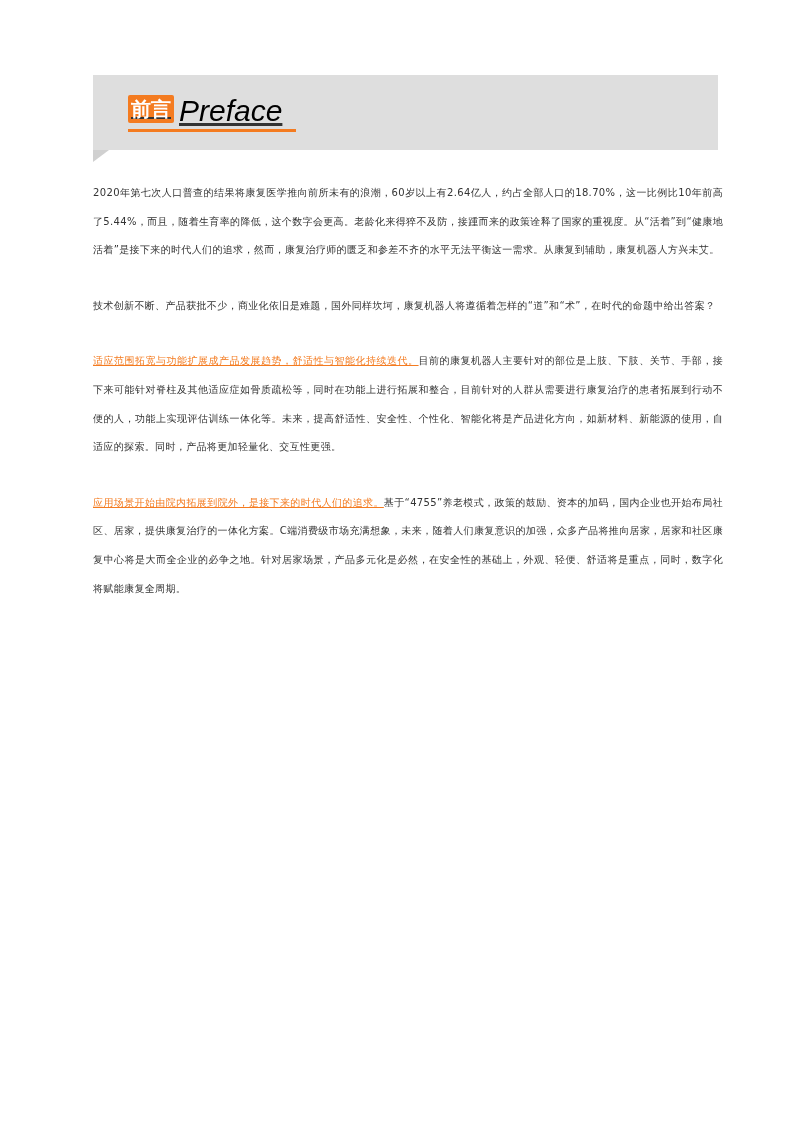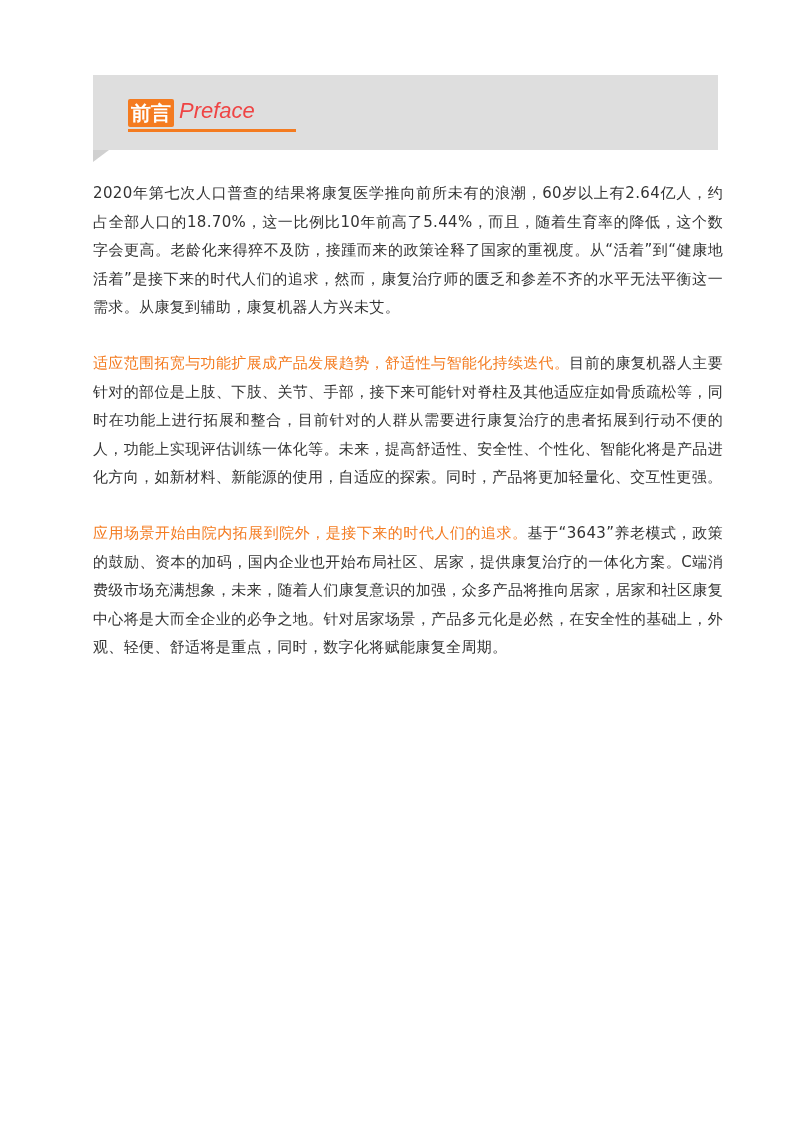--- a/index.html
+++ b/index.html
@@ -31,82 +31,87 @@
       height: 0;
       border-top: 12px solid #d0d0d0;
       border-right: 16px solid transparent;
     }
     .title-wrap {
       position: absolute;
       left: 128px;
       top: 95px;
       height: 32px;
       display: flex;
-      align-items: flex-end;
+      align-items: flex-start;
+      text-decoration: underline;
     }
     .badge {
       background: #f47b20;
       color: #ffffff;
       font-family: "DejaVu Sans", sans-serif;
       font-weight: bold;
       font-size: 20px;
       line-height: 26px;
       padding: 1px 3px 1px 3px;
       border-radius: 2px;
       letter-spacing: 0px;
     }
     .preface-title {
-      color: #ef4444;
+      color: #000000;
       font-family: "Liberation Sans", sans-serif;
       font-style: italic;
-      font-size: 22px;
+      font-size: 30px;
       margin-left: 5px;
       line-height: 32px;
     }
     .title-underline {
       position: absolute;
       left: 128px;
       top: 129px;
       width: 168px;
       height: 3px;
       background: #f47b20;
     }
     .content {
       position: absolute;
       left: 93px;
       top: 179px;
       width: 630px;
     }
     .para {
       margin: 0 0 27px 0;
-      font-size: 15px;
+      font-size: 10px;
       line-height: 28.6px;
       letter-spacing: 0.35px;
       text-align: justify;
       color: #333333;
     }
     .para .hl {
       color: #f47b20;
+      text-decoration: underline;
     }
   </style>
 </head>
 <body>
 
 <div class="header-band"></div>
 <div class="fold-corner"></div>
 
 <div class="title-wrap">
   <span class="badge">前言</span>
   <span class="preface-title">Preface</span>
 </div>
 <div class="title-underline"></div>
 
 <div class="content">
   <p class="para">
     <span class="hl"></span><span>2020年第七次人口普查的结果将康复医学推向前所未有的浪潮，60岁以上有2.64亿人，约占全部人口的18.70%，这一比例比10年前高了5.44%，而且，随着生育率的降低，这个数字会更高。老龄化来得猝不及防，接踵而来的政策诠释了国家的重视度。从“活着”到“健康地活着”是接下来的时代人们的追求，然而，康复治疗师的匮乏和参差不齐的水平无法平衡这一需求。从康复到辅助，康复机器人方兴未艾。</span>
   </p>
   <p class="para">
+    <span class="hl"></span><span>技术创新不断、产品获批不少，商业化依旧是难题，国外同样坎坷，康复机器人将遵循着怎样的“道”和“术”，在时代的命题中给出答案？</span>
+  </p>
+  <p class="para">
     <span class="hl">适应范围拓宽与功能扩展成产品发展趋势，舒适性与智能化持续迭代。</span><span>目前的康复机器人主要针对的部位是上肢、下肢、关节、手部，接下来可能针对脊柱及其他适应症如骨质疏松等，同时在功能上进行拓展和整合，目前针对的人群从需要进行康复治疗的患者拓展到行动不便的人，功能上实现评估训练一体化等。未来，提高舒适性、安全性、个性化、智能化将是产品进化方向，如新材料、新能源的使用，自适应的探索。同时，产品将更加轻量化、交互性更强。</span>
   </p>
   <p class="para">
-    <span class="hl">应用场景开始由院内拓展到院外，是接下来的时代人们的追求。</span><span>基于“3643”养老模式，政策的鼓励、资本的加码，国内企业也开始布局社区、居家，提供康复治疗的一体化方案。C端消费级市场充满想象，未来，随着人们康复意识的加强，众多产品将推向居家，居家和社区康复中心将是大而全企业的必争之地。针对居家场景，产品多元化是必然，在安全性的基础上，外观、轻便、舒适将是重点，同时，数字化将赋能康复全周期。</span>
+    <span class="hl">应用场景开始由院内拓展到院外，是接下来的时代人们的追求。</span><span>基于“4755”养老模式，政策的鼓励、资本的加码，国内企业也开始布局社区、居家，提供康复治疗的一体化方案。C端消费级市场充满想象，未来，随着人们康复意识的加强，众多产品将推向居家，居家和社区康复中心将是大而全企业的必争之地。针对居家场景，产品多元化是必然，在安全性的基础上，外观、轻便、舒适将是重点，同时，数字化将赋能康复全周期。</span>
   </p>
 </div>
 
 </body></html>

